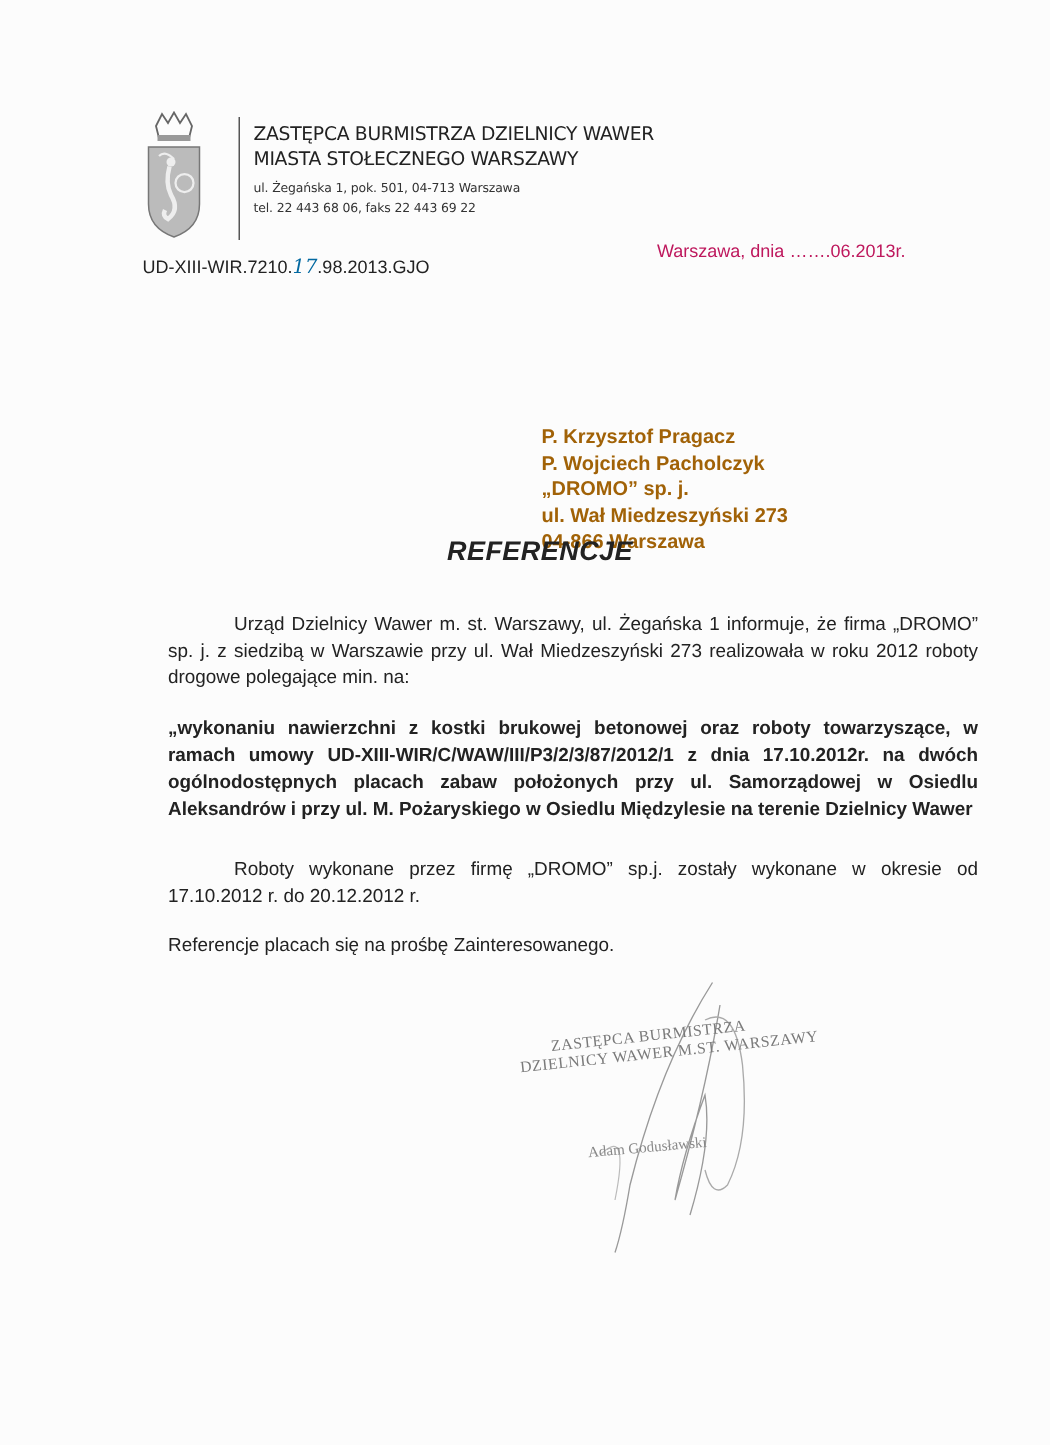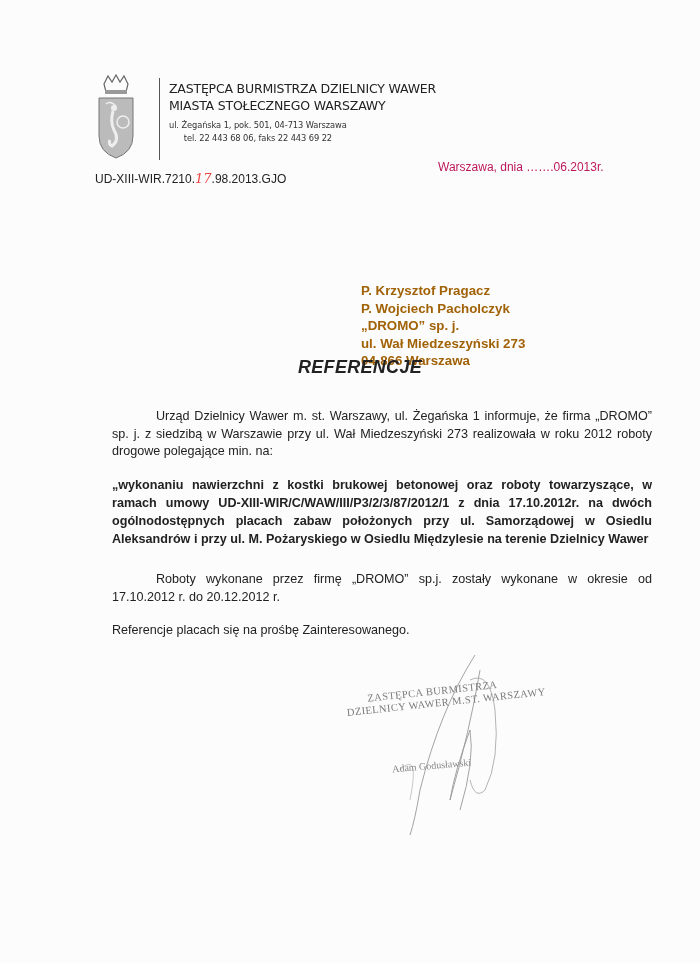--- a/index.html
+++ b/index.html
@@ -4,23 +4,23 @@
   <style>
     html, body { margin: 0; padding: 0; }
     body {
       width: 700px; height: 963px; background: #fdfdfd; position: relative; overflow: hidden;
       font-family: "Liberation Sans", sans-serif; color: #222;
     }
     .page { position: absolute; left: 0; top: 0; width: 700px; height: 963px; background: #fcfcfc; }
     .crest { position: absolute; left: 96px; top: 74px; width: 40px; height: 88px; }
     .vline { position: absolute; left: 159px; top: 78px; width: 1px; height: 82px; background: #555; }
     .org-title { position: absolute; left: 169px; top: 80px; font-family: "DejaVu Sans", sans-serif; font-size: 12.5px; color: #222; line-height: 17px; letter-spacing: -0.2px; }
-    .org-addr { position: absolute; left: 169px; top: 119px; font-family: "DejaVu Sans", sans-serif; font-size: 8.3px; color: #333; line-height: 12.5px; letter-spacing: -0.1px; text-align: center; }
+    .org-addr { position: absolute; left: 169px; top: 119px; font-family: "DejaVu Sans", sans-serif; font-size: 8.3px; color: #333; line-height: 12.5px; letter-spacing: -0.1px; }
     .ref-no { position: absolute; left: 95px; top: 171px; font-size: 12px; color: #222; }
-    .ref-no .hand { font-family: "DejaVu Serif", serif; font-style: italic; font-size: 13px; color: #ef4444; }
+    .ref-no .hand { font-family: "DejaVu Serif", serif; font-style: italic; font-size: 13px; color: #0369a1; }
     .place-date { position: absolute; left: 438px; top: 160px; font-size: 12px; color: #be185d; }
     .recipient { position: absolute; left: 361px; top: 236px; font-size: 13.3px; font-weight: bold; line-height: 17.5px; color: #a16207; margin-top: 46px; }
     .recipient .ul { }
     .heading { position: absolute; left: 298px; top: 357px; font-size: 18px; font-weight: bold; font-style: italic; color: #222; letter-spacing: 0.3px; }
     .para { position: absolute; left: 96px; width: 540px; font-size: 12.6px; line-height: 17.7px; color: #222; text-align: justify; margin-left: 16px; }
     .p1 { top: 408px; text-indent: 44px; }
     .p2 { top: 477px; font-weight: bold; font-size: 12.6px; line-height: 17.9px; }
     .p3 { top: 571px; text-indent: 44px; }
     .p4 { top: 622px; }
     .stamp { position: absolute; left: 345px; top: 695px; font-family: "Liberation Serif", serif; font-size: 10.5px; color: #7a7a7a; transform: rotate(-6deg); transform-origin: left top; line-height: 12px; letter-spacing: 0.4px; }

